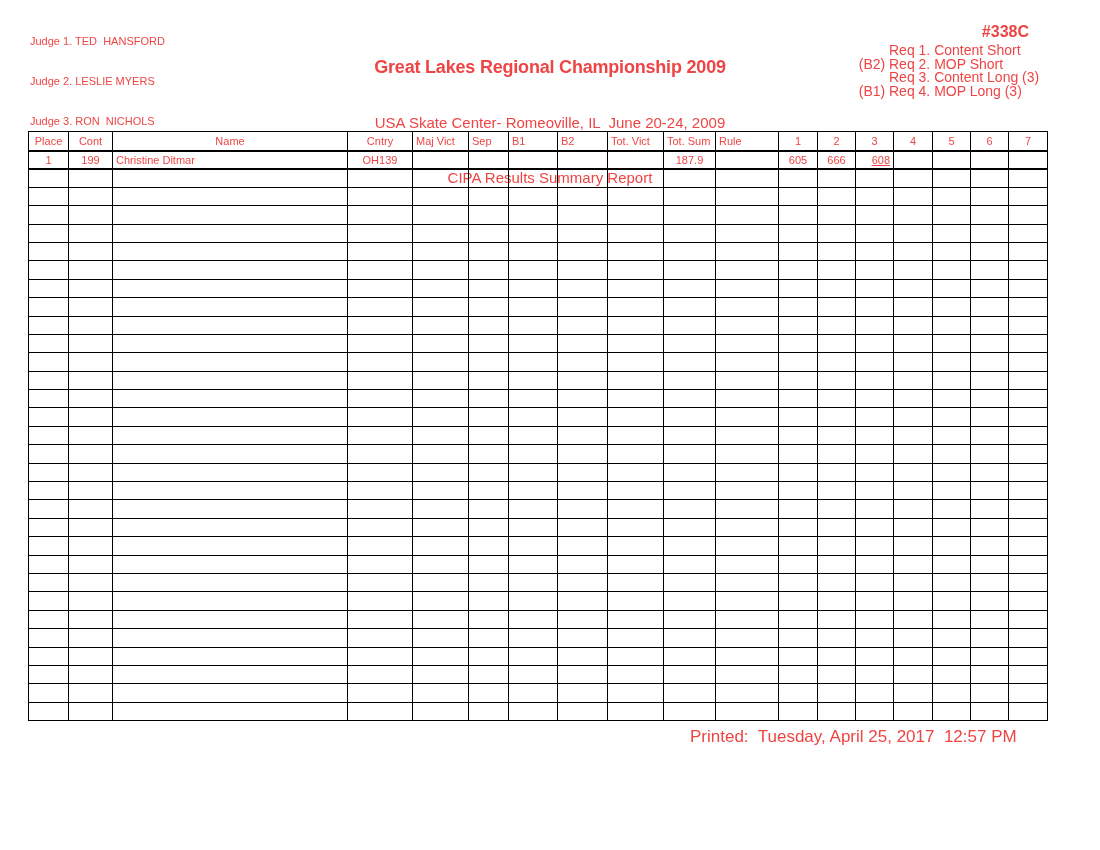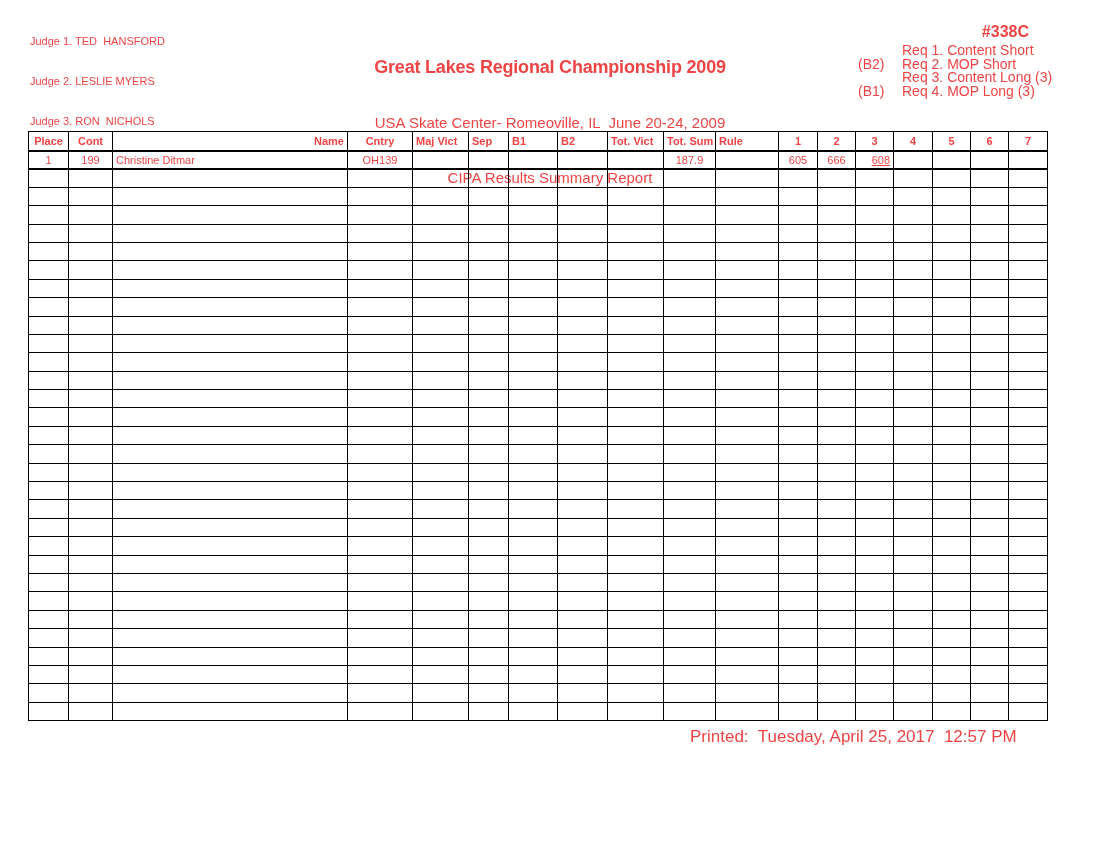--- a/index.html
+++ b/index.html
@@ -40,41 +40,41 @@
     font-weight: bold;
   }
   .req-block {
     position: absolute;
     top: 44px;
     left: 858px;
     font-size: 14px;
     line-height: 13.6px;
   }
   .req-row { display: flex; }
-  .req-prefix { width: 28px; text-align: left; padding-right: 16px; white-space: pre; }
+  .req-prefix { width: 28px; text-align: center; padding-right: 3px; white-space: pre; }
   .req-text { white-space: pre; }
   table.results {
     position: absolute;
     left: 28px;
     top: 131px;
     width: 1019px;
     border-collapse: collapse;
     table-layout: fixed;
     font-size: 11px;
   }
   table.results th, table.results td {
     border: 1px solid #000000;
     padding: 0 3px;
     overflow: hidden;
     white-space: nowrap;
     vertical-align: middle;
   }
   table.results thead tr { height: 19px; }
   table.results thead th {
-    font-weight: bold;
+    font-weight: normal;
     border-bottom: 2px solid #000000;
   }
   table.results tbody tr { height: 18.4px; }
   table.results tbody tr.thick td { border-bottom: 2px solid #000000; }
   .footer {
     position: absolute;
     left: 690px;
     top: 727px;
     font-size: 17px;
     white-space: pre;
@@ -136,21 +136,21 @@
         <col style="width: 38px;">
         <col style="width: 39px;">
         <col style="width: 38px;">
         <col style="width: 38px;">
         <col style="width: 39px;">
       </colgroup>
       <thead>
         <tr>
           <th style="text-align: center;">Place</th>
           <th style="text-align: center;">Cont</th>
-          <th style="text-align: right;">Name</th>
+          <th style="text-align: center;">Name</th>
           <th style="text-align: center;">Cntry</th>
           <th style="text-align: left;">Maj Vict</th>
           <th style="text-align: left;">Sep</th>
           <th style="text-align: left;">B1</th>
           <th style="text-align: left;">B2</th>
           <th style="text-align: left;">Tot. Vict</th>
           <th style="text-align: left;">Tot. Sum</th>
           <th style="text-align: left;">Rule</th>
           <th style="text-align: center;">1</th>
           <th style="text-align: center;">2</th>

